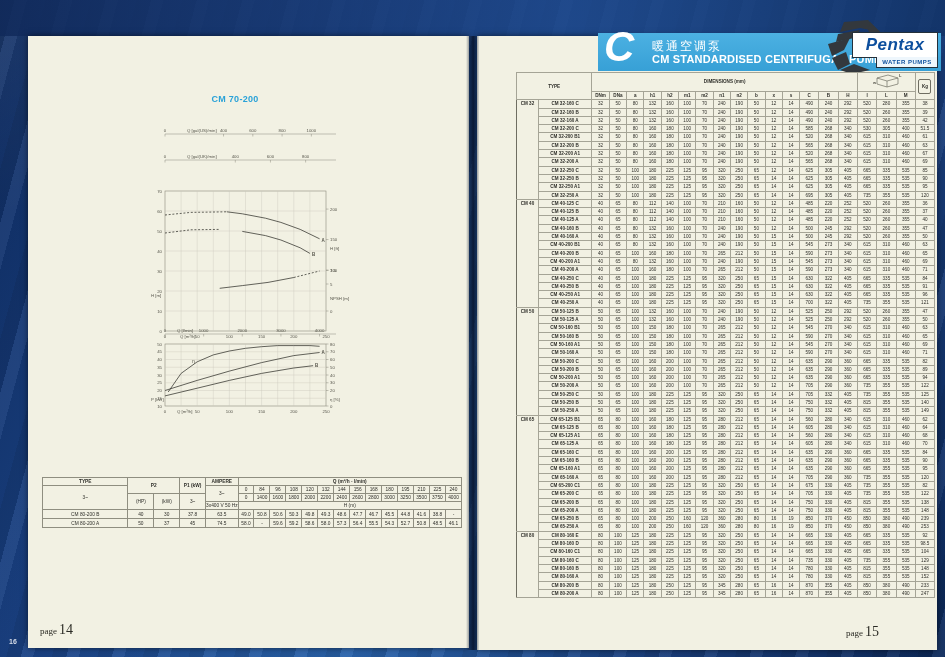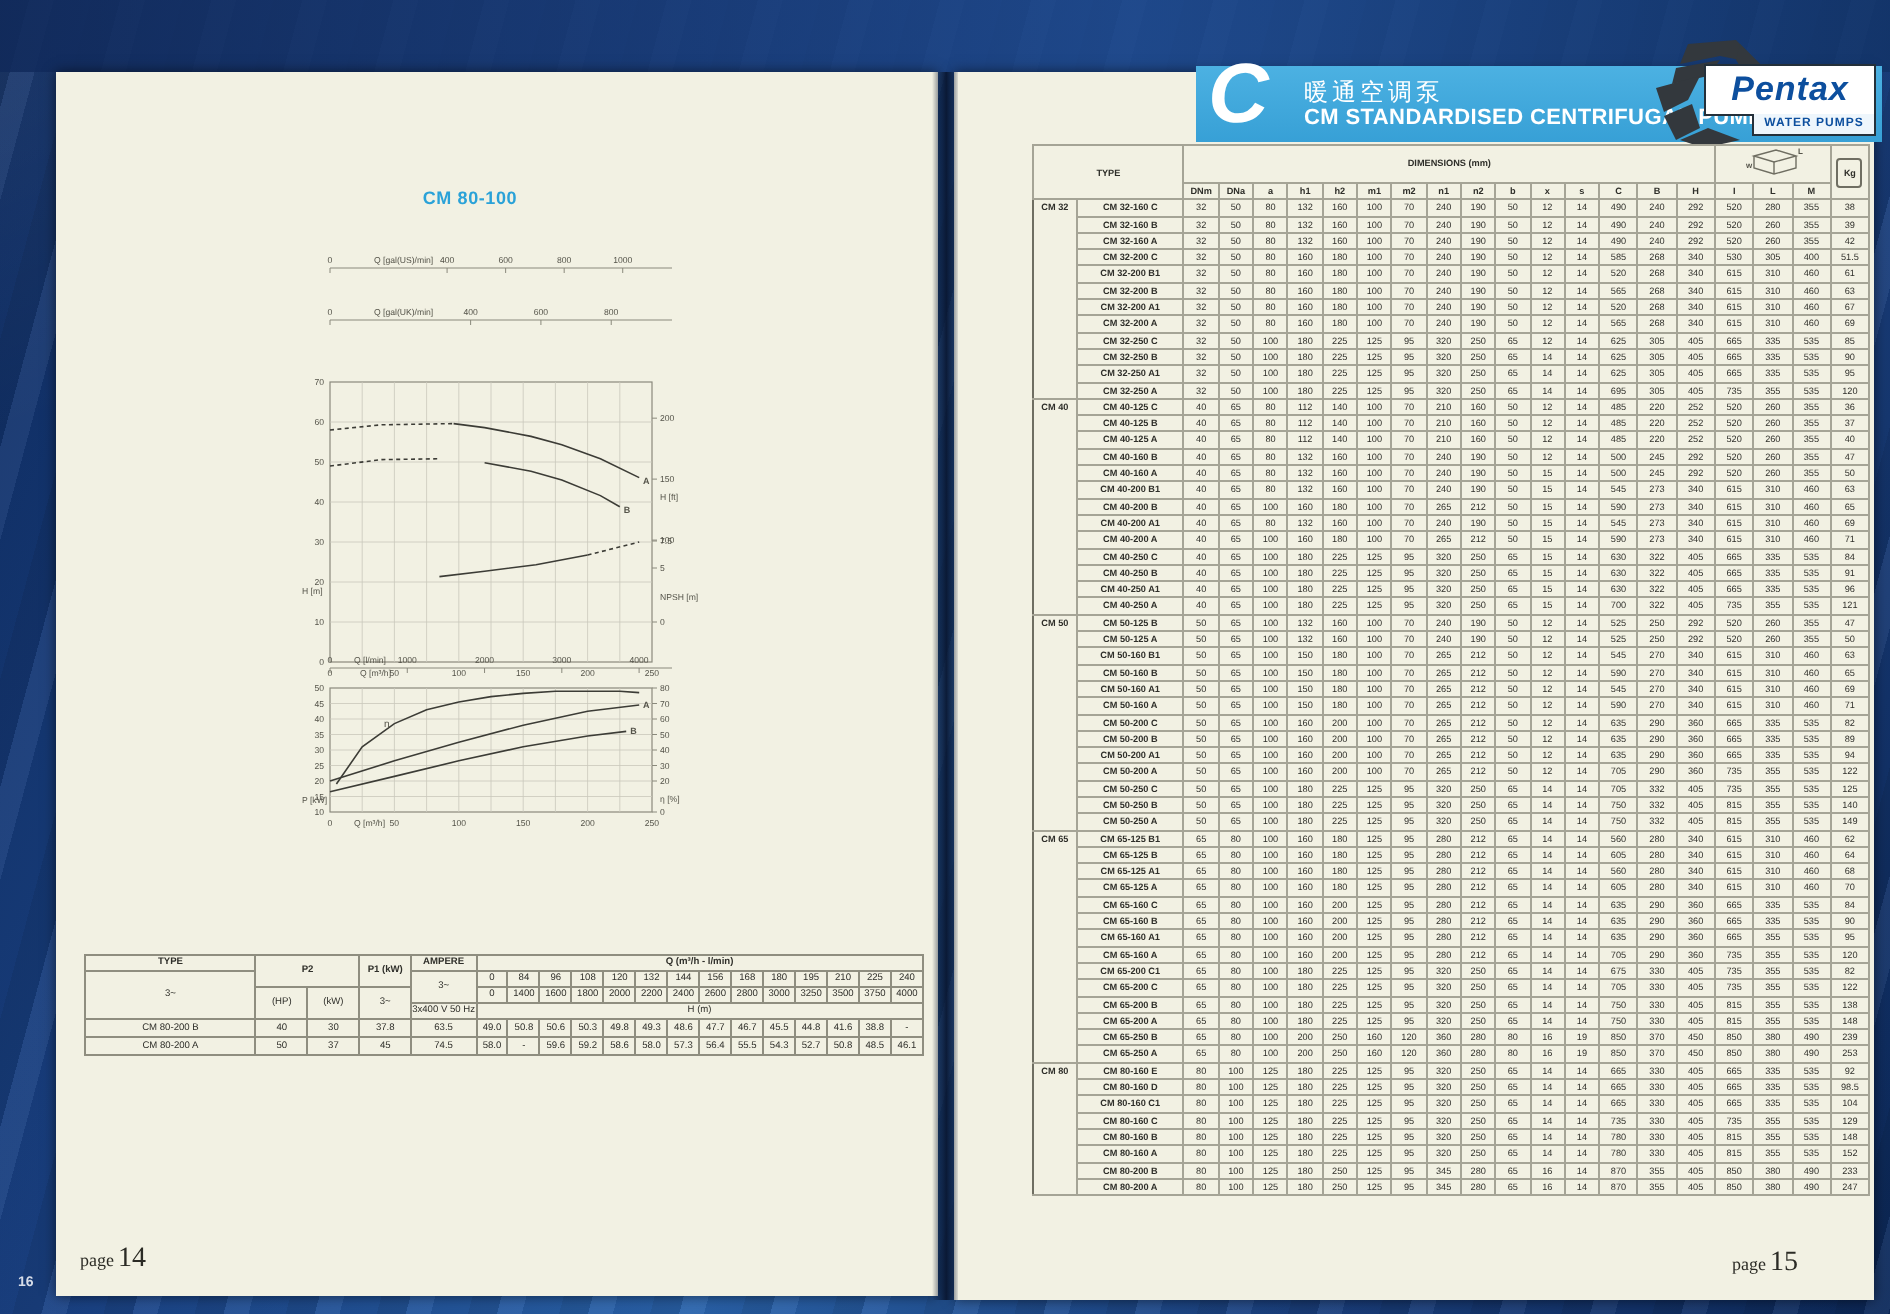--- a/index.html
+++ b/index.html
@@ -83,21 +83,21 @@
       <polygon points="8,38 22,32 26,44 14,50" fill="#33383d"></polygon>
       <polygon points="16,50 30,44 46,50 28,54" fill="#33383d"></polygon>
       <polygon points="46,2 58,14 54,26 44,10" fill="#33383d"></polygon>
     </svg>
     <div class="box">
       <span class="brand">Pentax</span>
     </div>
     <div class="sub">WATER PUMPS</div>
   </div>
 
-  <div class="ltitle">CM 80-100</div>
+  <div class="ltitle">CM 70-200</div>
   <svg id="chart1" width="212" height="230" style="left:150px;top:118px">
       <line x1="15" y1="16" x2="186" y2="16" stroke="#8a897c" stroke-width="0.5"></line>
       <line x1="15" y1="16" x2="15" y2="18.5" stroke="#8a897c" stroke-width="0.5"></line>
       <text x="15" y="13.5" font-size="4.3" text-anchor="middle">0</text>
       <line x1="73.54545454545455" y1="16" x2="73.54545454545455" y2="18.5" stroke="#8a897c" stroke-width="0.5"></line>
       <text x="73.54545454545455" y="13.5" font-size="4.3" text-anchor="middle">400</text>
       <line x1="102.81818181818181" y1="16" x2="102.81818181818181" y2="18.5" stroke="#8a897c" stroke-width="0.5"></line>
       <text x="102.81818181818181" y="13.5" font-size="4.3" text-anchor="middle">600</text>
       <line x1="132.0909090909091" y1="16" x2="132.0909090909091" y2="18.5" stroke="#8a897c" stroke-width="0.5"></line>
       <text x="132.0909090909091" y="13.5" font-size="4.3" text-anchor="middle">800</text>
@@ -354,21 +354,21 @@
             <td>48.5</td>
             <td>46.1</td>
           </tr>
         </tbody>
       </table>
     </div>
 
   <div class="pagenum" style="left:40px;top:620px">
     <span class="w">page</span><span class="n">14</span>
   </div>
-  <div class="pagenum" style="left:866px;top:622px">
+  <div class="pagenum" style="left:846px;top:622px">
     <span class="w">page</span><span class="n">15</span>
   </div>
   <div class="outerpg">16</div>
 
   <div class="dims" id="dims-table">
       <table>
         <colgroup>
           <col style="width:22px">
           <col style="width:54px">
           <col style="width:17.5px">

